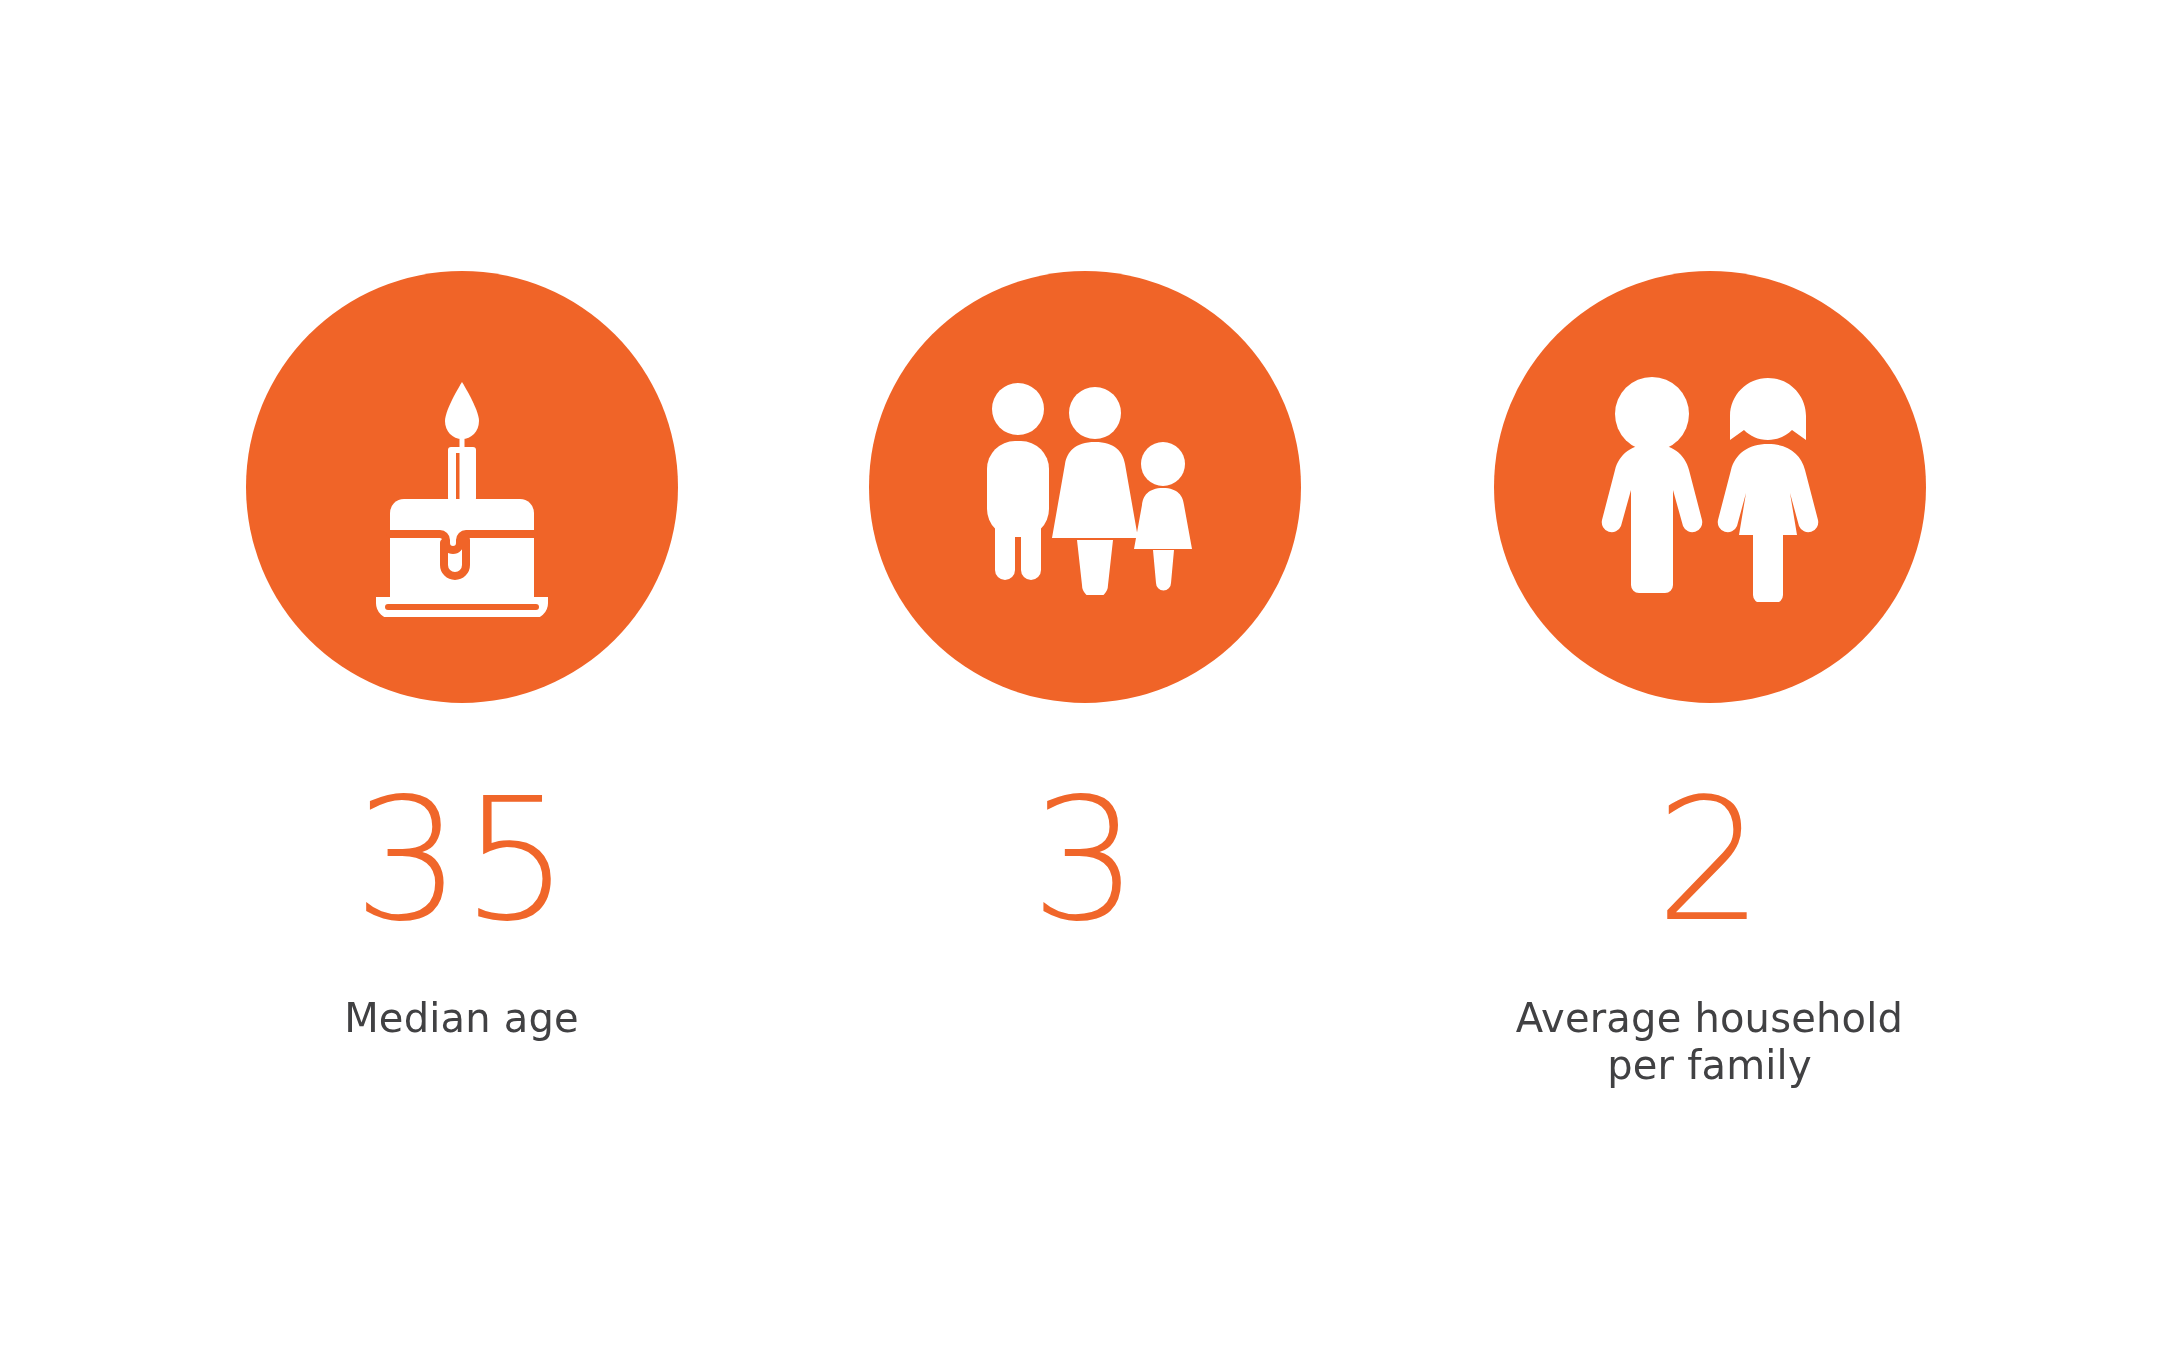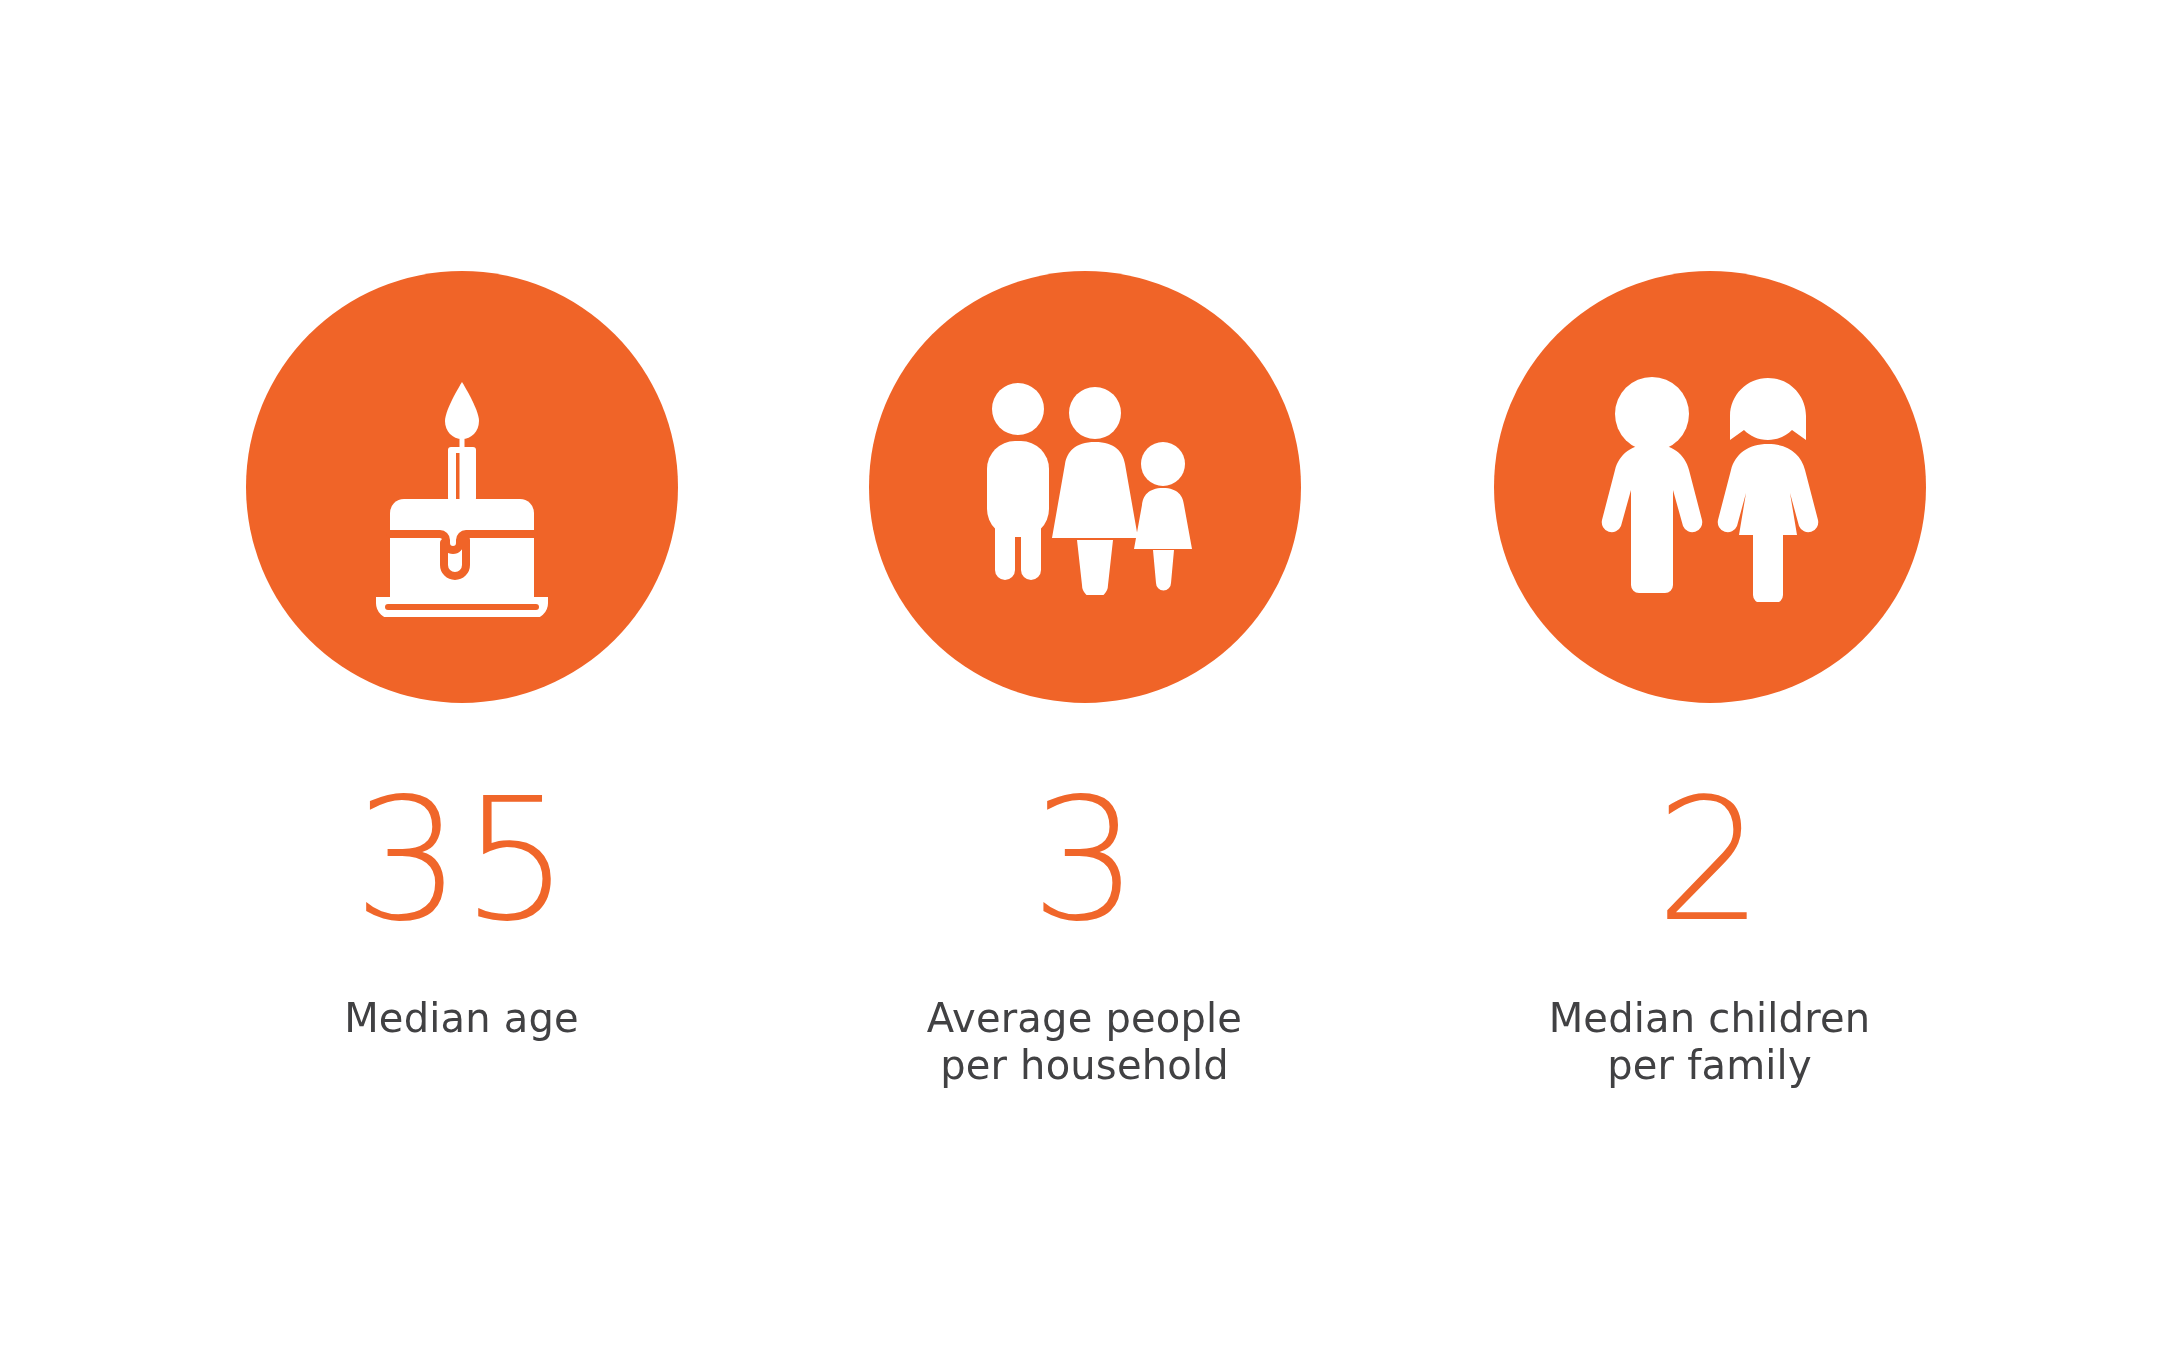--- a/index.html
+++ b/index.html
@@ -139,22 +139,20 @@
             <path d="M112 160 h36 l-5 45 a13 13 0 0 1 -26 0 Z" fill="#ffffff"></path>
 
             <circle cx="198" cy="84" r="22" fill="#ffffff"></circle>
             <path d="M198 108 c15 0 20 8 21 17 l8 44 h-58 l8 -44 c1 -9 6 -17 21 -17 Z" fill="#ffffff"></path>
             <path d="M188 170 h21 l-3 33 a7.5 7.5 0 0 1 -15 0 Z" fill="#ffffff"></path>
           </svg>
         </span>
       </div>
 
       <div class="stat-value">3</div>
-      <div class="stat-label">Average people
-per household</div>
     </div>
 
     <div class="stat-card card-3">
 
       <div class="icon-circle">
         <span>
           <svg class="icon-svg" width="240" height="230" viewBox="0 0 240 230" xmlns="http://www.w3.org/2000/svg">
 
             <circle cx="62" cy="42" r="37" fill="#ffffff"></circle>
 
@@ -197,18 +195,18 @@
                      l-7 -42
                      l9 33
                      a10 10 0 0 0 19 -6
                      l-13 -50
                      c-4 -16 -17 -26 -37 -26 Z" fill="#ffffff"></path>
           </svg>
         </span>
       </div>
 
       <div class="stat-value">2</div>
-      <div class="stat-label">Median children
+      <div class="stat-label">Average household
 per family</div>
     </div>
 
   </div>
 </div>
 
 </body></html>

